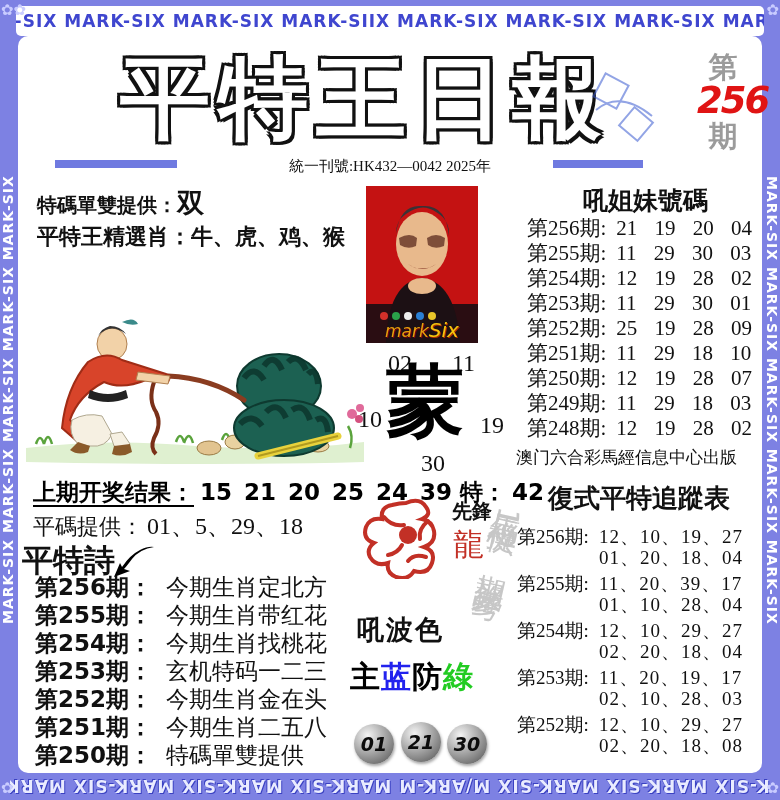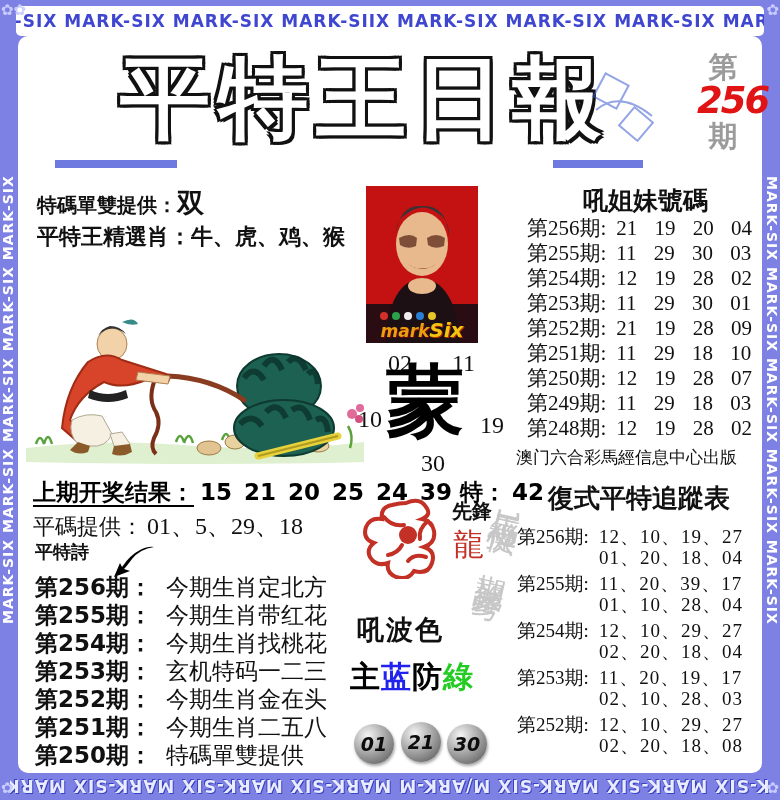--- a/index.html
+++ b/index.html
@@ -60,21 +60,21 @@
   .info1 .big { font-size:27px; font-weight:bold; }
   .info2 { left:37px; top:222px; font-size:22px; font-weight:600; color:#111; }
   
   .photo {
     left:366px; top:186px; width:112px; height:157px;
     background:linear-gradient(#cf1313, #8e0d0d); overflow:hidden;
   }
   .photo svg { display:block; }
   .photo-caption {
     position:absolute; left:0; right:0; bottom:3px; text-align:center;
-    font-weight:bold; font-style:italic; line-height:1;
+    font-weight:normal; font-style:italic; line-height:1;
   }
   .cap-mark { color:#e8a00c; font-size:17px; text-shadow:1px 1px 0 #701; }
   .cap-six  { color:#f3c40e; font-size:20px; text-shadow:1px 1px 0 #b33000; }
   .photo-dots { position:absolute; left:12px; bottom:24px; width:90px; height:14px; }
   .photo-dots i { display:inline-block; width:8px; height:8px; border-radius:50%; margin:0 2px; }
   
   .sis-title { left:543px; top:184px; width:205px; text-align:center; font-size:25px; font-weight:bold; color:#111; }
   .sis-rows { left:527px; top:216px; font-family:"Liberation Serif",serif; font-size:21px; color:#111; line-height:25px; }
   .sis-row span.nums { margin-left:10px; word-spacing:12px; }
   .publisher { left:516px; top:446px; width:244px; font-size:17px; color:#111; white-space:nowrap; }
@@ -83,21 +83,21 @@
   
   .mys { font-family:"Liberation Serif",serif; font-size:24px; color:#111; }
   .mys-char { left:386px; top:362px; font-size:78px; font-weight:900; color:#000; line-height:1; }
   
   .result { left:33px; top:477px; font-size:23px; color:#000; white-space:nowrap; }
   .result .lbl { font-weight:bold; border-bottom:2px solid #000;text-align:right; }
   .result .nums { font-weight:bold; word-spacing:4px; margin-left:6px; }
   .result .sp { font-weight:bold; margin-left:8px; }
   .flat { left:33px; top:510px; font-size:22px; color:#111; }
   .flat .vals { font-family:"Liberation Serif",serif; font-size:24px; margin-left:4px; }
-  .poem-title { left:35px; top:540px; font-size:18px; font-weight:bold; color:#111; }
+  .poem-title { left:22px; top:540px; font-size:31px; font-weight:bold; color:#111; }
   .poem-arrow { left:110px; top:545px; width:48px; height:34px; }
   .poem-rows { left:35px; top:573px; font-size:23px; color:#111; line-height:28px; font-weight:600; }
   .poem-row span.txt { margin-left:14px; font-weight:500; }
   
   .dragon { left:356px; top:497px; width:100px; height:82px; }
   .stamp-top { left:452px; top:498px; font-size:20px; font-weight:bold; color:#111; }
   .stamp-char { left:453px; top:524px; font-size:31px; color:#c23026; font-family:"Liberation Serif",serif; }
   
   .wave-title { left:357px; top:612px; font-size:27px; font-weight:bold; color:#111; letter-spacing:2px; }
   .wave-line { left:350px; top:657px; font-size:30px; font-weight:bold; letter-spacing:1px; }
@@ -147,20 +147,21 @@
     <rect x="8" y="8" width="26" height="26" fill="none" stroke="#3a5bd0" stroke-width="2" transform="rotate(28 21 21)"></rect>
     <rect x="34" y="42" width="24" height="24" fill="none" stroke="#3a5bd0" stroke-width="2" transform="rotate(40 46 54)"></rect>
     <path d="M6 40 Q30 20 62 46" stroke="#3a5bd0" stroke-width="2" fill="none"></path>
   </svg>
   <div class="abs issue-block">
     <span class="issue-pre">第</span>
     <span class="issue-num">256</span>
     <span class="issue-suf">期</span>
   </div>
   <div class="bar bar-l"></div>
+  <div class="abs pub-line">統一刊號:HK432—0042 2025年</div>
   <div class="bar bar-r"></div>
 
   <div class="abs info1">
     <span>特碼單雙提供：</span><span class="big">双</span>
   </div>
   <div class="abs info2">平特王精選肖：牛、虎、鸡、猴</div>
 
   <div class="abs photo">
     <svg width="112" height="157" viewBox="0 0 112 157">
       <rect x="0" y="0" width="112" height="157" fill="#c41212"></rect>
@@ -180,21 +181,21 @@
       <span class="cap-mark">mark</span><span class="cap-six">Six</span>
     </div>
   </div>
 
   <div class="abs sis-title">吼姐妹號碼</div>
   <div class="abs sis-rows">
     <div class="sis-row"><span>第256期:</span><span class="nums">21 19 20 04</span></div>
     <div class="sis-row"><span>第255期:</span><span class="nums">11 29 30 03</span></div>
     <div class="sis-row"><span>第254期:</span><span class="nums">12 19 28 02</span></div>
     <div class="sis-row"><span>第253期:</span><span class="nums">11 29 30 01</span></div>
-    <div class="sis-row"><span>第252期:</span><span class="nums">21 19 28 09</span></div>
+    <div class="sis-row"><span>第252期:</span><span class="nums">25 19 28 09</span></div>
     <div class="sis-row"><span>第251期:</span><span class="nums">11 29 18 10</span></div>
     <div class="sis-row"><span>第250期:</span><span class="nums">12 19 28 07</span></div>
     <div class="sis-row"><span>第249期:</span><span class="nums">11 29 18 03</span></div>
     <div class="sis-row"><span>第248期:</span><span class="nums">12 19 28 02</span></div>
   </div>
   <div class="abs publisher">澳门六合彩馬經信息中心出版</div>
 
   <svg class="abs farmer" viewBox="0 0 338 158">
     <path d="M0 132 Q80 122 170 130 Q260 136 338 126 L338 146 Q200 150 0 146 Z" fill="#dff0d0"></path>
     <path d="M10 128 q4 -12 8 0 M18 128 q4 -14 8 0 M150 126 q4 -12 8 0 M158 127 q5 -14 9 0 M196 124 q4 -12 8 0" stroke="#5aa33c" stroke-width="2.5" fill="none"></path>

